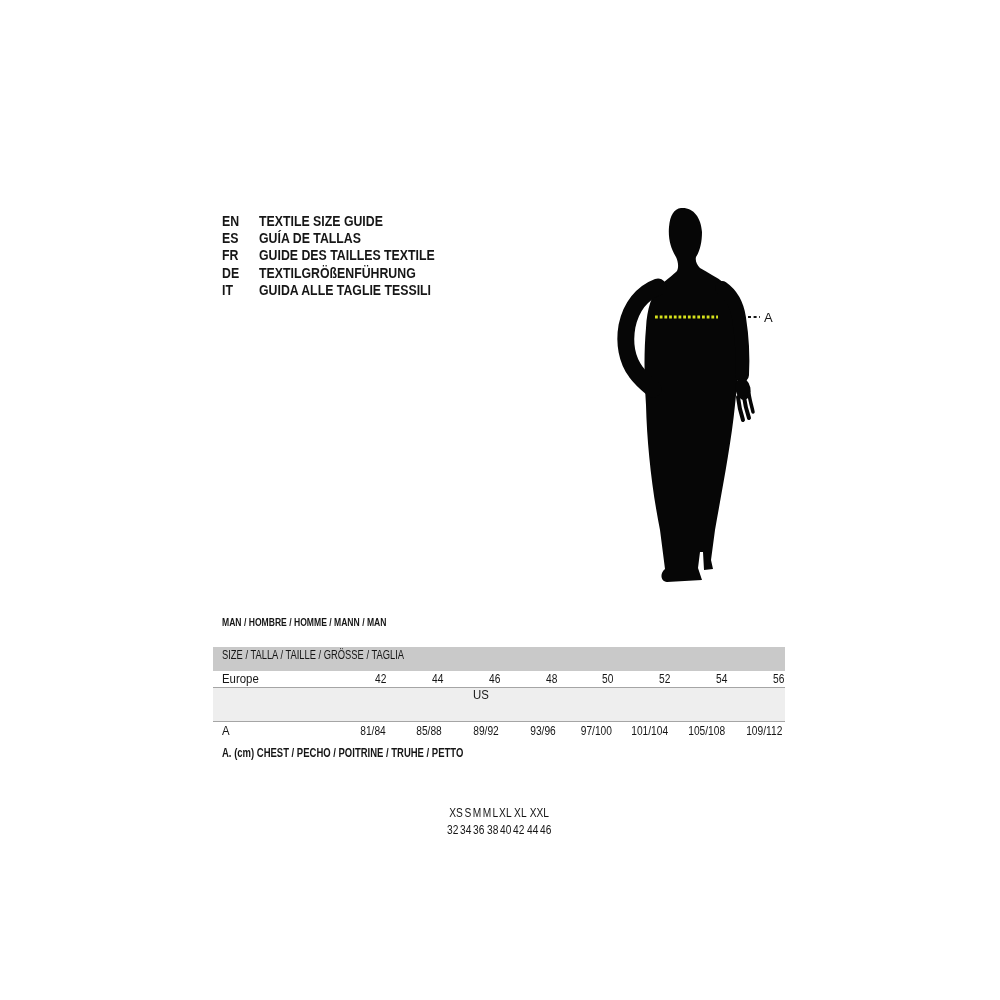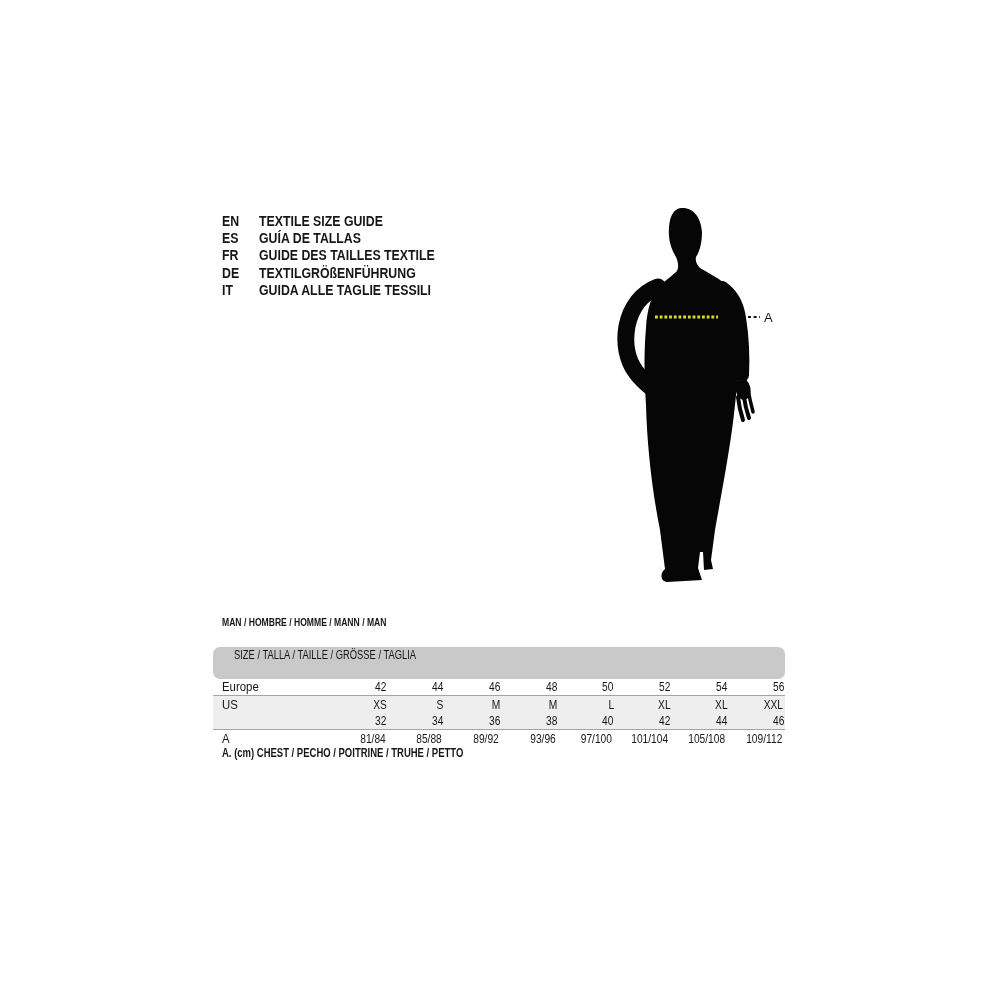--- a/index.html
+++ b/index.html
@@ -24,24 +24,24 @@
 
   
   .figure { position:absolute; left:600px; top:190px; width:200px; height:420px; }
 
   
   .man-title { position:absolute; left:222px; top:616px; font-size:11px; font-weight:700; }
   .man-title .sx { transform:scaleX(0.78); }
 
   
   .table { position:absolute; left:213px; top:647px; width:572px; font-size:12px; }
-  .thead { height:32px; line-height:16px; background:var(--header-bg,#c9c9c9); padding-left:21px;border-radius:7px; }
+  .thead { height:24px; line-height:16px; background:var(--header-bg,#c9c9c9); padding-left:9px; }
   .thead .sx { transform:scaleX(0.78); }
   .trow { display:flex; height:17px; align-items:center;gap:48px; }
-  .trow:nth-child(2), .trow:nth-child(3) { background:var(--shaded-row,#eeeeee); }
+  .trow:nth-child(2), .trow:nth-child(3) { background:var(--shaded-row,#eeeeee);flex-direction:column; }
   .trow:nth-child(1), .trow:nth-child(3) { border-bottom:1px solid var(--rule,#a5a5a5); }
   .tlabel { width:70px; flex:0 0 70px; padding-left:9px; }
   .tlabel .sx { transform:scaleX(0.95); }
   .cells { flex:1; display:flex; }
   .tcell { flex:1; display:flex; justify-content:flex-end; }
   .tcell .sx { transform-origin:50% 50%; transform:scaleX(0.85); }
 
   
   .footnote { position:absolute; left:222px; top:745px; font-size:13px; font-weight:700; }
   .footnote .sx { transform:scaleX(0.73); }

